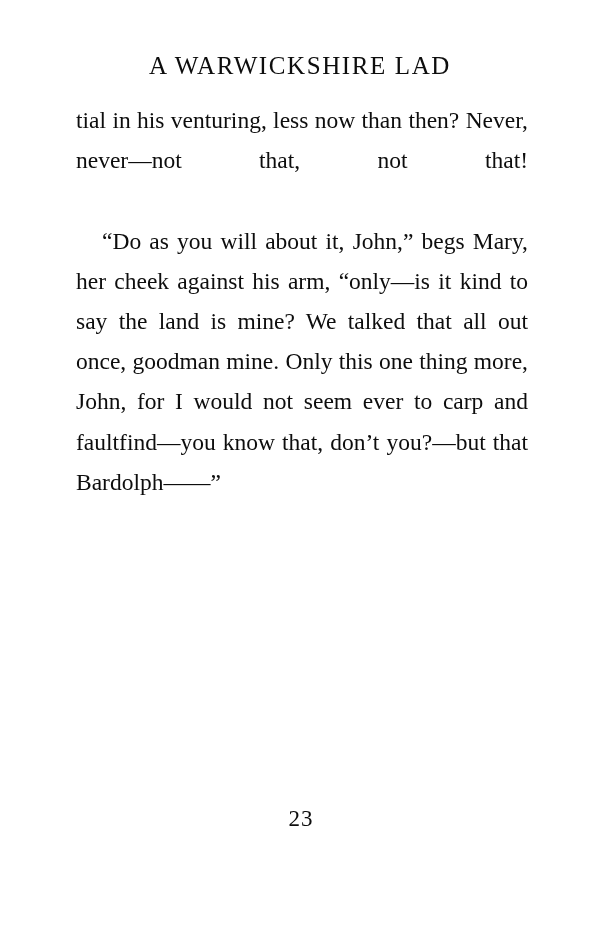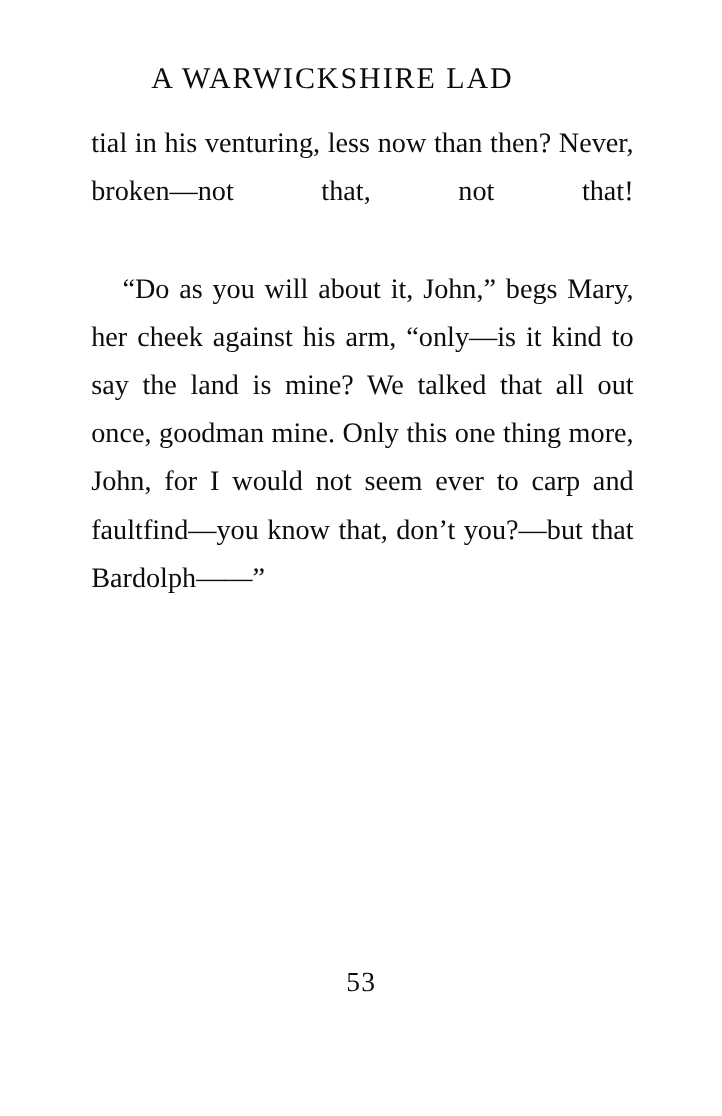--- a/index.html
+++ b/index.html
@@ -25,20 +25,21 @@
     top: 52px;
     left: 0;
     width: 554px;
     text-align: center;
     font-size: 25px;
     letter-spacing: 1.6px;
     font-variant: small-caps;
     text-transform: uppercase;
     font-weight: 400;
     color: #0d0d0d;
+    padding-left: 23px;
   }
   .body-block {
     position: absolute;
     top: 100px;
     left: 76px;
     width: 452px;
   }
   p.para {
     margin: 0;
     font-size: 23.5px;
@@ -69,19 +70,19 @@
   }
 </style>
 </head>
 <body>
 
 <div class="page">
 
   <div class="running-head">A Warwickshire Lad</div>
 
   <div class="body-block">
-    <p class="para">tial in his venturing, less now than then?  Never, broken—not that, not that!</p>
+    <p class="para">tial in his venturing, less now than then?  Never, never—not that, not that!</p>
     <p class="para indent">“Do as you will about it, John,” begs Mary, her cheek against his arm, “only—is it kind to say the land is mine?  We talked that all out once, goodman mine.  Only this one thing more, John, for I would not seem ever to carp and faultfind—you know that, don’t you?—but that Bardolph——”</p>
   </div>
 
-  <div class="folio">53</div>
+  <div class="folio">23</div>
 
 </div>
 
 </body></html>

